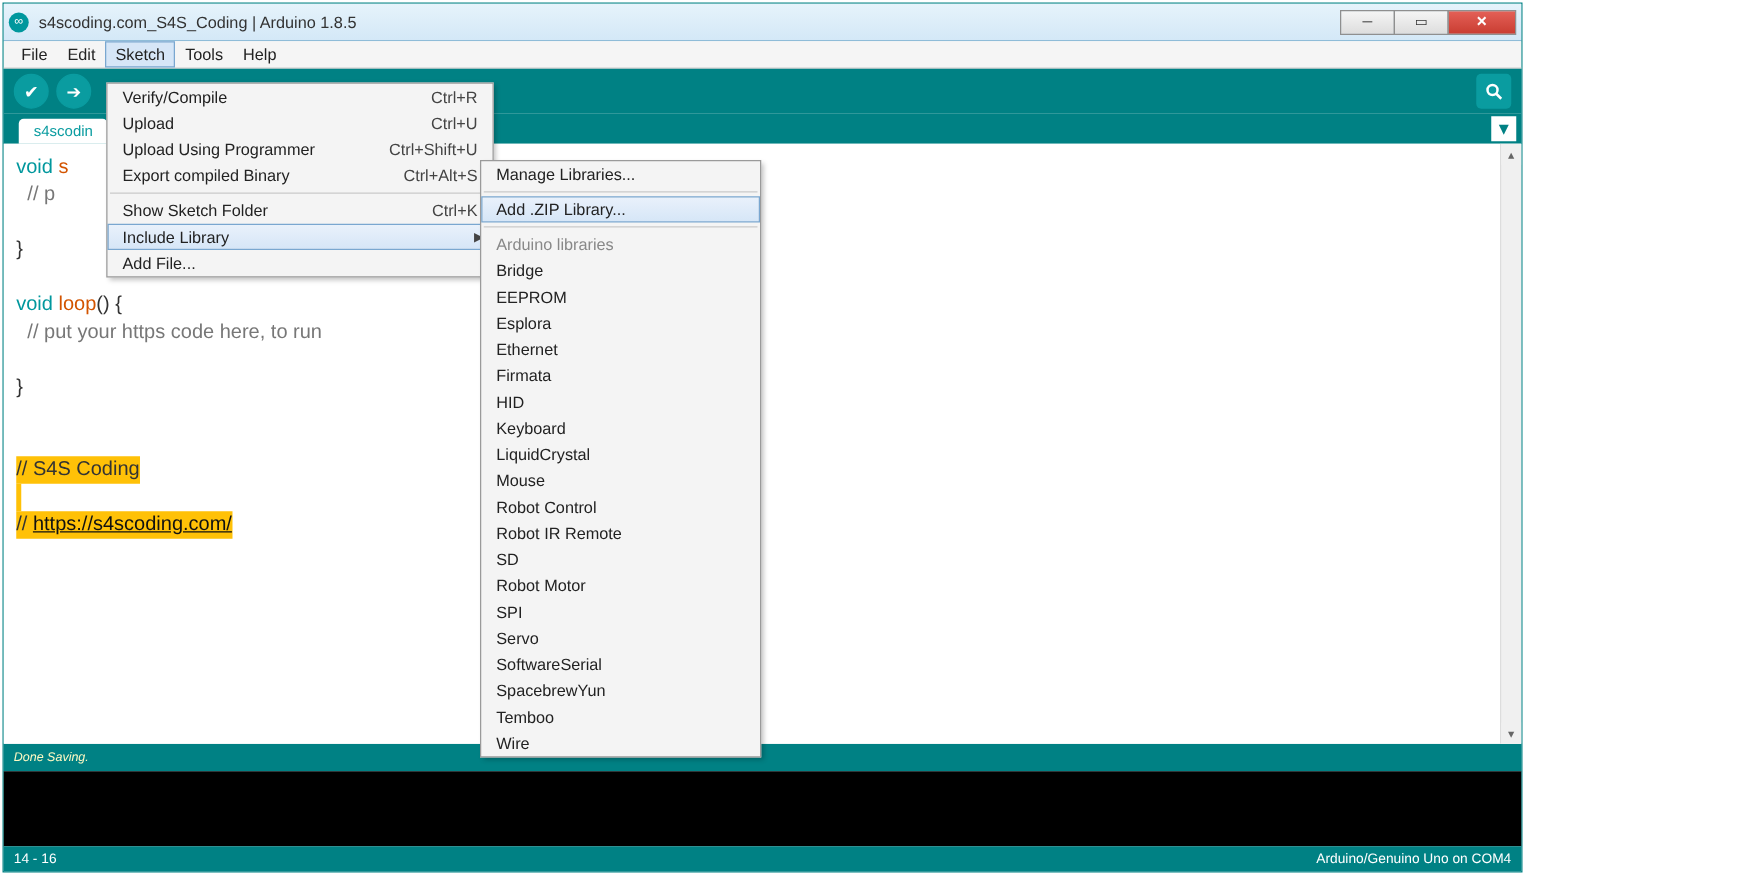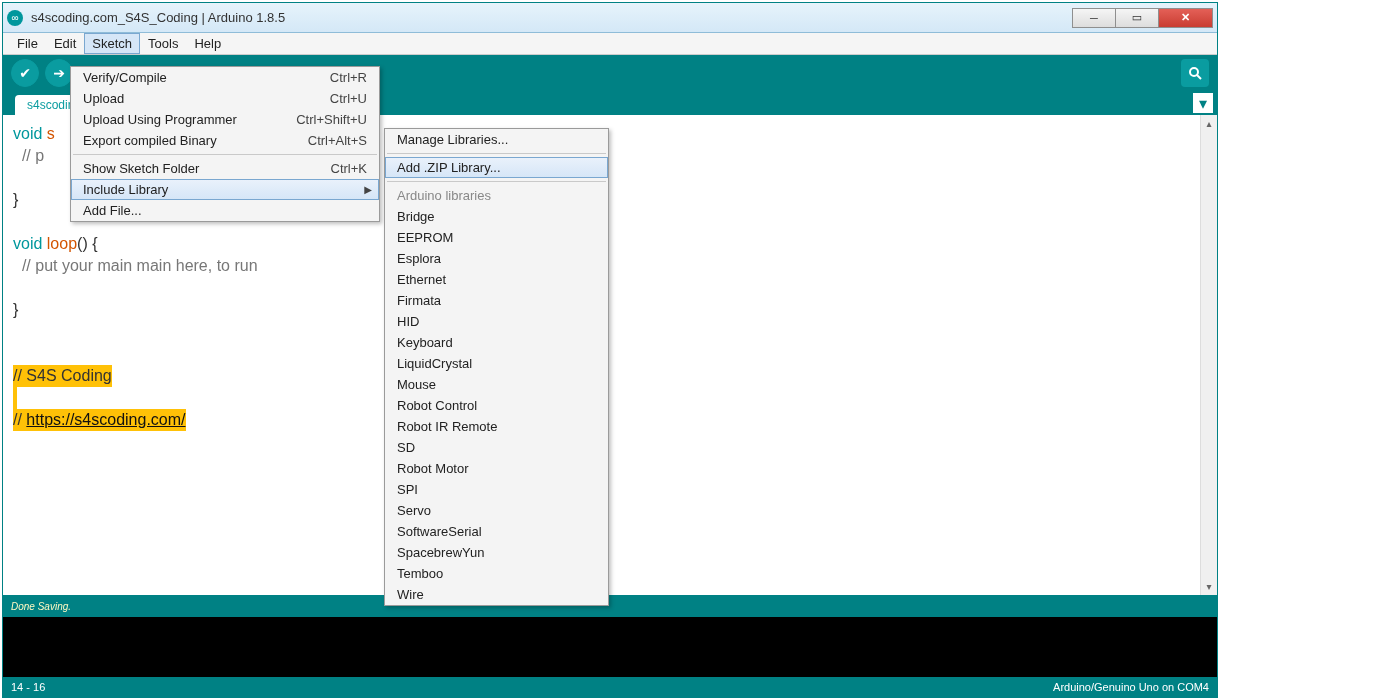--- a/index.html
+++ b/index.html
@@ -48,21 +48,21 @@
   
   .dropdown { position: absolute; background: #f4f4f4; border: 1px solid #9a9a9a; box-shadow: 2px 2px 4px rgba(0,0,0,.25); font-size: 13px; color:#222; z-index: 10; }
   .dropdown .row { display: flex; align-items: center; padding: 3px 12px; white-space: nowrap; cursor: default; }
   .dropdown .row .label { flex: 1; padding-right: 30px; }
   .dropdown .row .shortcut { color: #444; }
   .dropdown .row .arrow { position:absolute; right:6px; font-size:10px; color:#444; }
   .dropdown .sep { height:1px; background: #c9c9c9; margin: 3px 2px; }
   .dropdown .row.highlight { background: linear-gradient(#e9f1fb,#d6e6f7); border: 1px solid #7aa7d0; padding: 2px 11px; }
   .dropdown .row.disabled { color: #888; }
 
-  #sketch-menu { left: 70px; top: 66px; width: 310px; }
+  #sketch-menu { left: 85px; top: 66px; width: 310px; }
   #submenu { left: 384px; top: 128px; width: 225px; }
 
 </style>
 </head>
 <body>
 
 <div class="window">
 
   <div class="titlebar">
     <div class="app-icon"></div>
@@ -100,21 +100,21 @@
     <div class="drop">▾</div>
   </div>
 
   <div class="editor" style="position:relative;">
     <div class="code-line"><span class="kw">void </span><span class="fn">s</span></div>
     <div class="code-line cm">  // p</div>
     <div class="code-line"></div>
     <div class="code-line">}</div>
     <div class="code-line"></div>
     <div class="code-line"><span class="kw">void </span><span class="fn">loop</span><span>() {</span></div>
-    <div class="code-line cm">  // put your main main here, to run </div>
+    <div class="code-line cm">  // put your https code here, to run </div>
     <div class="code-line"></div>
     <div class="code-line">}</div>
     <div class="code-line">&nbsp;</div>
     <div class="code-line">&nbsp;</div>
     <div class="code-line"><span class="hl">// S4S Coding</span></div>
     <div class="code-line"><span class="hl">&nbsp;</span></div>
     <div class="code-line"><span class="hl"><span>// </span><a>https://s4scoding.com/</a></span></div>
 
     <div class="scrollbar-v">
       <div class="arrow">▴</div>

